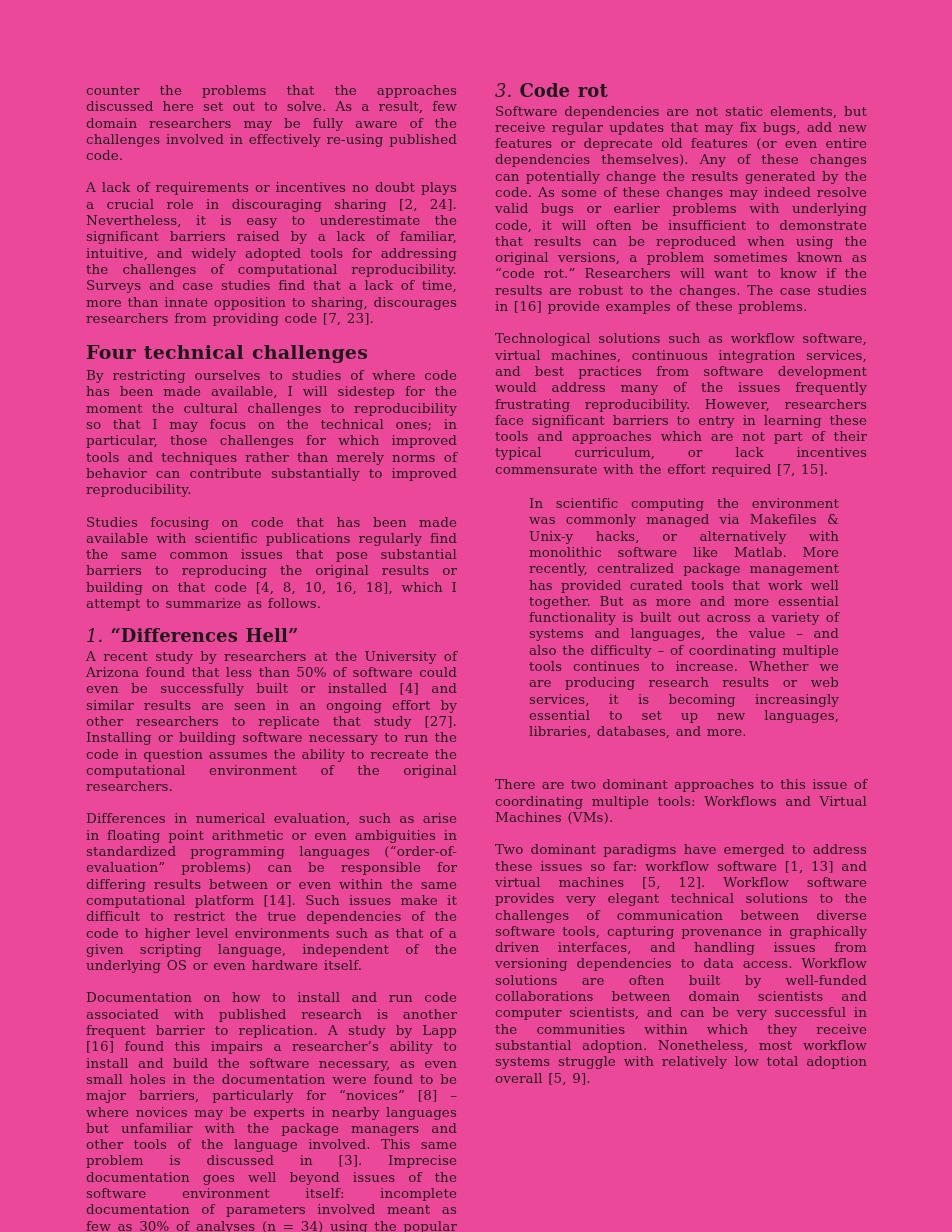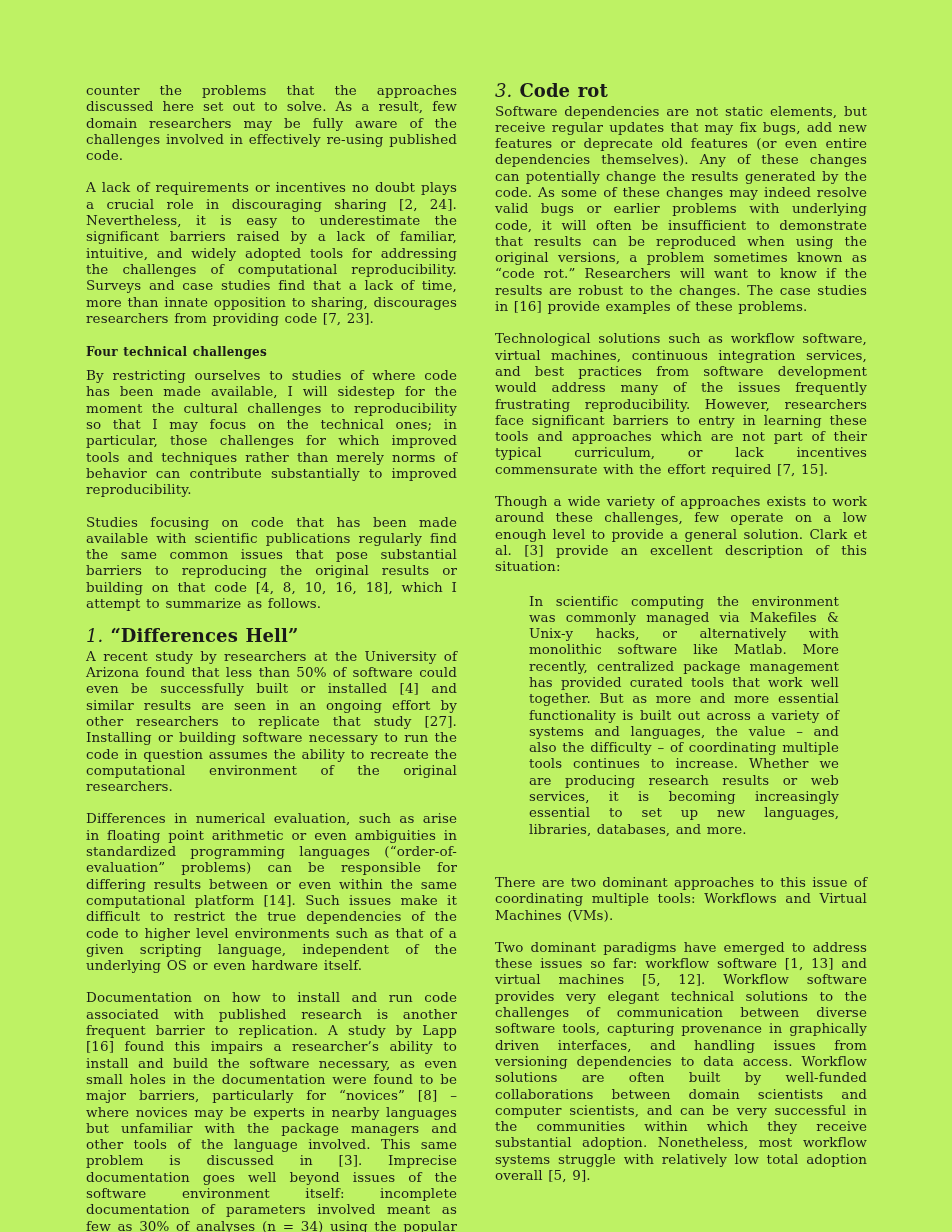--- a/index.html
+++ b/index.html
@@ -4,21 +4,21 @@
 <style>
   html, body {
     margin: 0;
     padding: 0;
     background: #ffffff;
   }
   .page {
     position: relative;
     width: 952px;
     height: 1232px;
-    background: #bef264;
+    background: #ec4899;
     color: #1a1a1a;
     font-family: "DejaVu Serif", "Liberation Serif", serif;
     font-size: 13.5px;
     line-height: 16.3px;
     overflow: hidden;
   }
   .col {
     position: absolute;
     top: 82px;
     text-align: justify;
@@ -28,21 +28,21 @@
     -webkit-hyphens: auto;
   }
   .col-left  { left: 86px;  width: 371px; }
   .col-right { left: 495px; width: 372px; }
 
   p.body {
     margin: 0 0 16px 0;
     text-align: justify;
   }
   h2.sechead {
-    font-size: 12px;
+    font-size: 19px;
     line-height: 20px;
     font-weight: 700;
     margin: 14px 0 5px 0;
     text-align: left;
     letter-spacing: 0.2px;
     hyphens: none;
     -webkit-hyphens: none;
   }
   h3.subhead {
     font-size: 18px;
@@ -89,21 +89,20 @@
     <p class="body">Documentation on how to install and run code associated with published research is another frequent barrier to replication. A study by Lapp [16] found this impairs a researcher’s ability to install and build the software necessary, as even small holes in the documentation were found to be major barriers, particularly for “novices” [8] – where novices may be experts in nearby languages but unfamiliar with the package managers and other tools of the language involved. This same problem is discussed in [3]. Imprecise documentation goes well beyond issues of the software environment itself: incomplete documentation of parameters involved meant as few as 30% of analyses (n = 34) using the popular software STRUCTURE could be reproduced in the study of [10].</p>
   </div>
 
   <div class="col col-right">
     <h3 class="subhead">
       <span class="subnum">3.</span><span class="subtitle">Code rot</span>
     </h3>
     <p class="body">Software dependencies are not static elements, but receive regular updates that may fix bugs, add new features or deprecate old features (or even entire dependencies themselves). Any of these changes can potentially change the results generated by the code. As some of these changes may indeed resolve valid bugs or earlier problems with underlying code, it will often be insufficient to demonstrate that results can be reproduced when using the original versions, a problem sometimes known as “code rot.” Researchers will want to know if the results are robust to the changes. The case studies in [16] provide examples of these problems.</p>
 
     <p class="body">Technological solutions such as workflow software, virtual machines, continuous integration services, and best practices from software development would address many of the issues frequently frustrating reproducibility. However, researchers face significant barriers to entry in learning these tools and approaches which are not part of their typical curriculum, or lack incentives commensurate with the effort required [7, 15].</p>
-    <p class="body">Though a wide variety of approaches exists to work around these challenges, few operate on a low enough level to provide a general solution. Clark et al. [3] provide an excellent description of this situation:</p>
 
     <blockquote class="quote">In scientific computing the environment was commonly managed via Makefiles &amp; Unix-y hacks, or alternatively with monolithic software like Matlab. More recently, centralized package management has provided curated tools that work well together. But as more and more essential functionality is built out across a variety of systems and languages, the value – and also the difficulty – of coordinating multiple tools continues to increase. Whether we are producing research results or web services, it is becoming increasingly essential to set up new languages, libraries, databases, and more.</blockquote>
 
     <p class="body">There are two dominant approaches to this issue of coordinating multiple tools: Workflows and Virtual Machines (VMs).</p>
 
     <p class="body">Two dominant paradigms have emerged to address these issues so far: workflow software [1, 13] and virtual machines [5, 12]. Workflow software provides very elegant technical solutions to the challenges of communication between diverse software tools, capturing provenance in graphically driven interfaces, and handling issues from versioning dependencies to data access. Workflow solutions are often built by well-funded collaborations between domain scientists and computer scientists, and can be very successful in the communities within which they receive substantial adoption. Nonetheless, most workflow systems struggle with relatively low total adoption overall [5, 9].</p>
   </div>
 
 </div>
 

